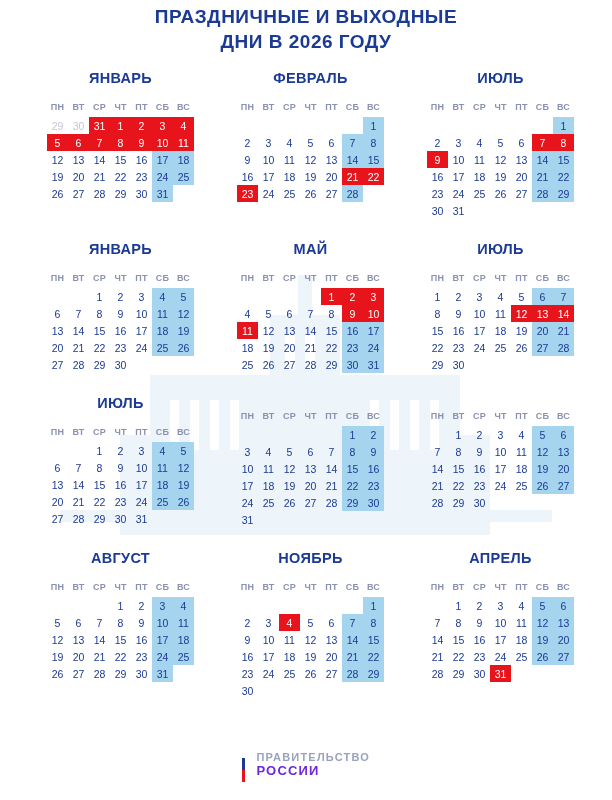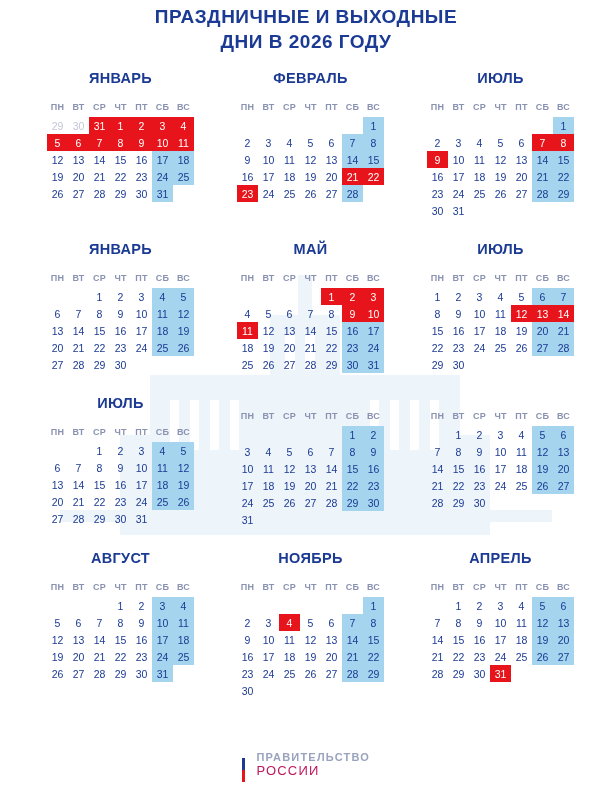--- a/index.html
+++ b/index.html
@@ -130,23 +130,23 @@
     line-height: 13px;
   }
   #footer .t1 {
     font-size: 11px;
     color: #9aa3bd;
     letter-spacing: 1.2px;
     font-weight: bold;
   }
   #footer .t2 {
     font-size: 13px;
-    color: #be185d;
+    color: #6d28d9;
     letter-spacing: 1.2px;
-    font-weight: normal;
+    font-weight: bold;
   }
 </style>
 </head>
 <body>
 
 <svg id="watermark" viewBox="0 0 612 300">
   <g fill="#dceaf6">
     <rect x="150" y="120" width="310" height="160"></rect>
     <rect x="120" y="180" width="40" height="100"></rect>
     <rect x="450" y="180" width="40" height="100"></rect>

